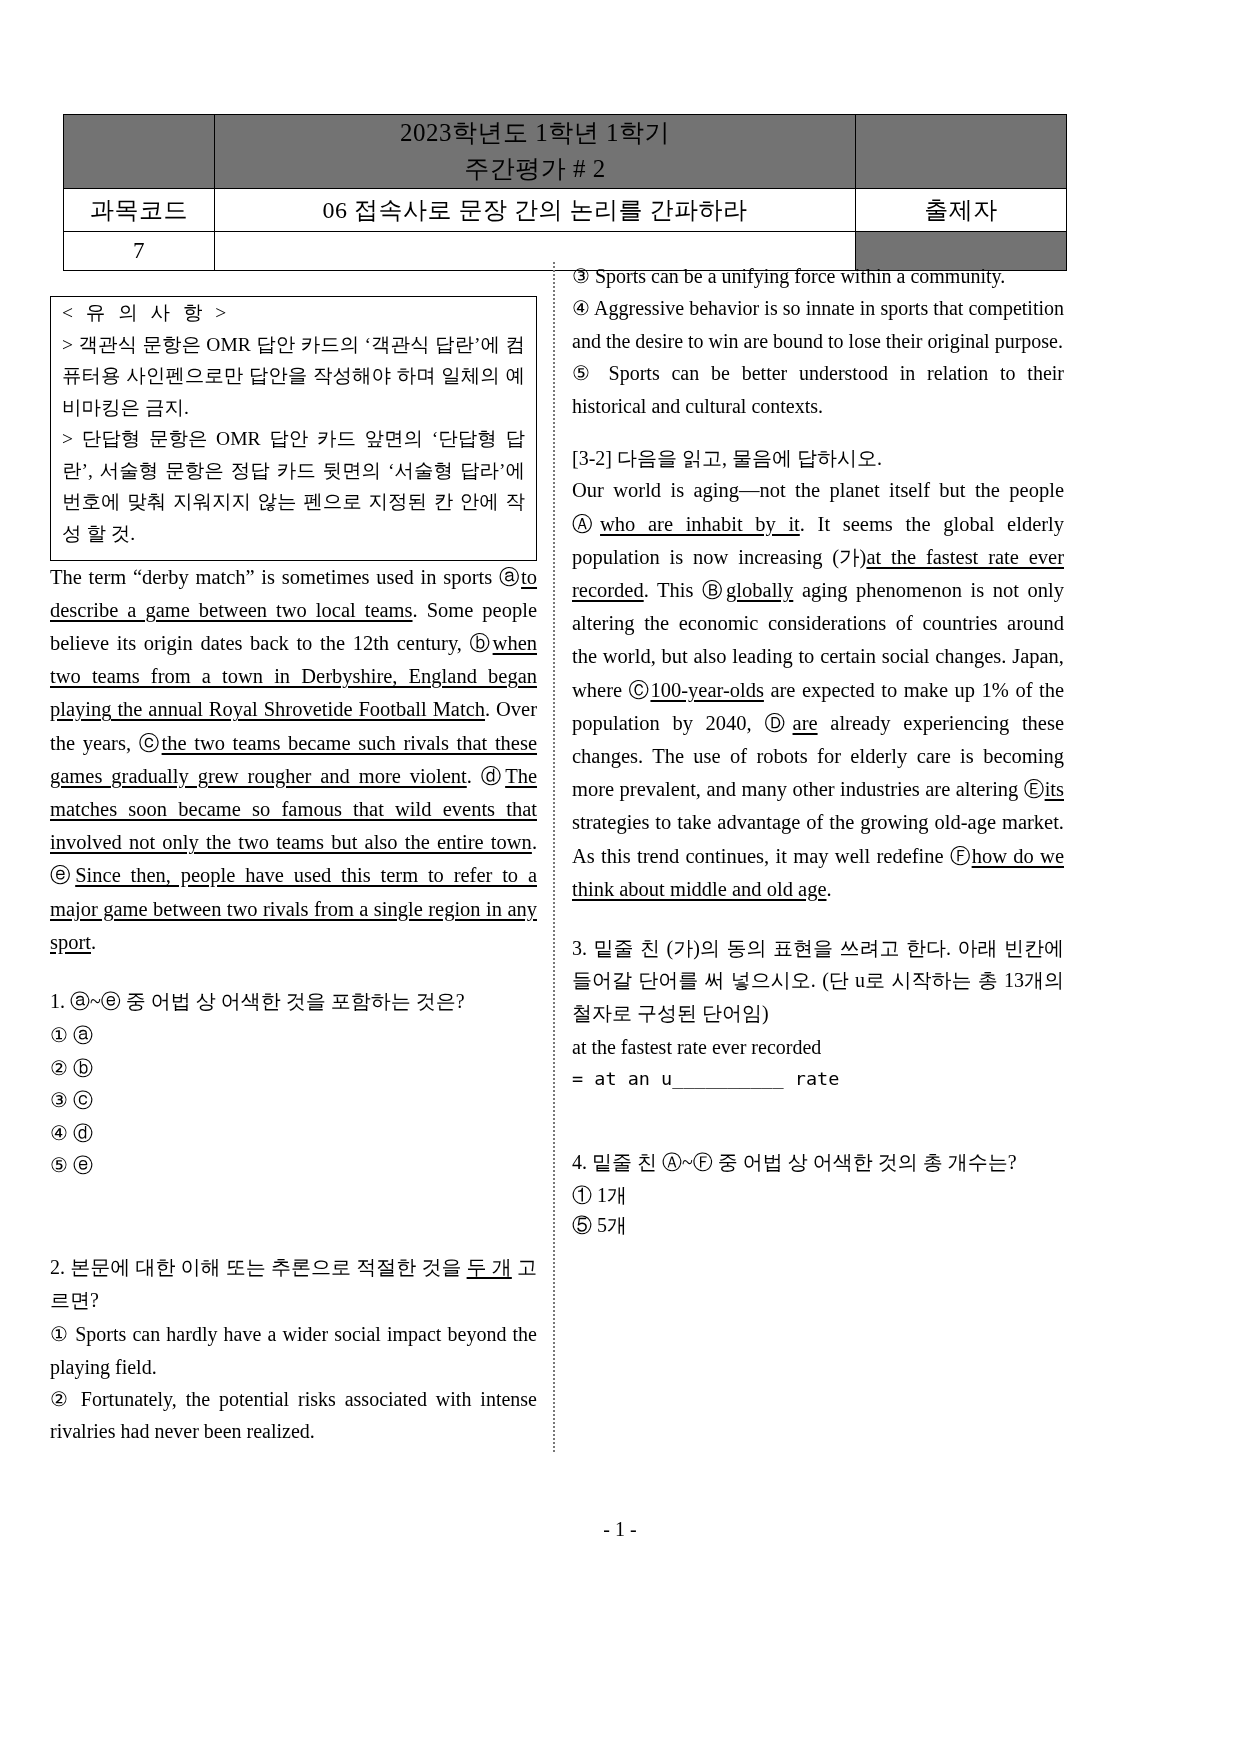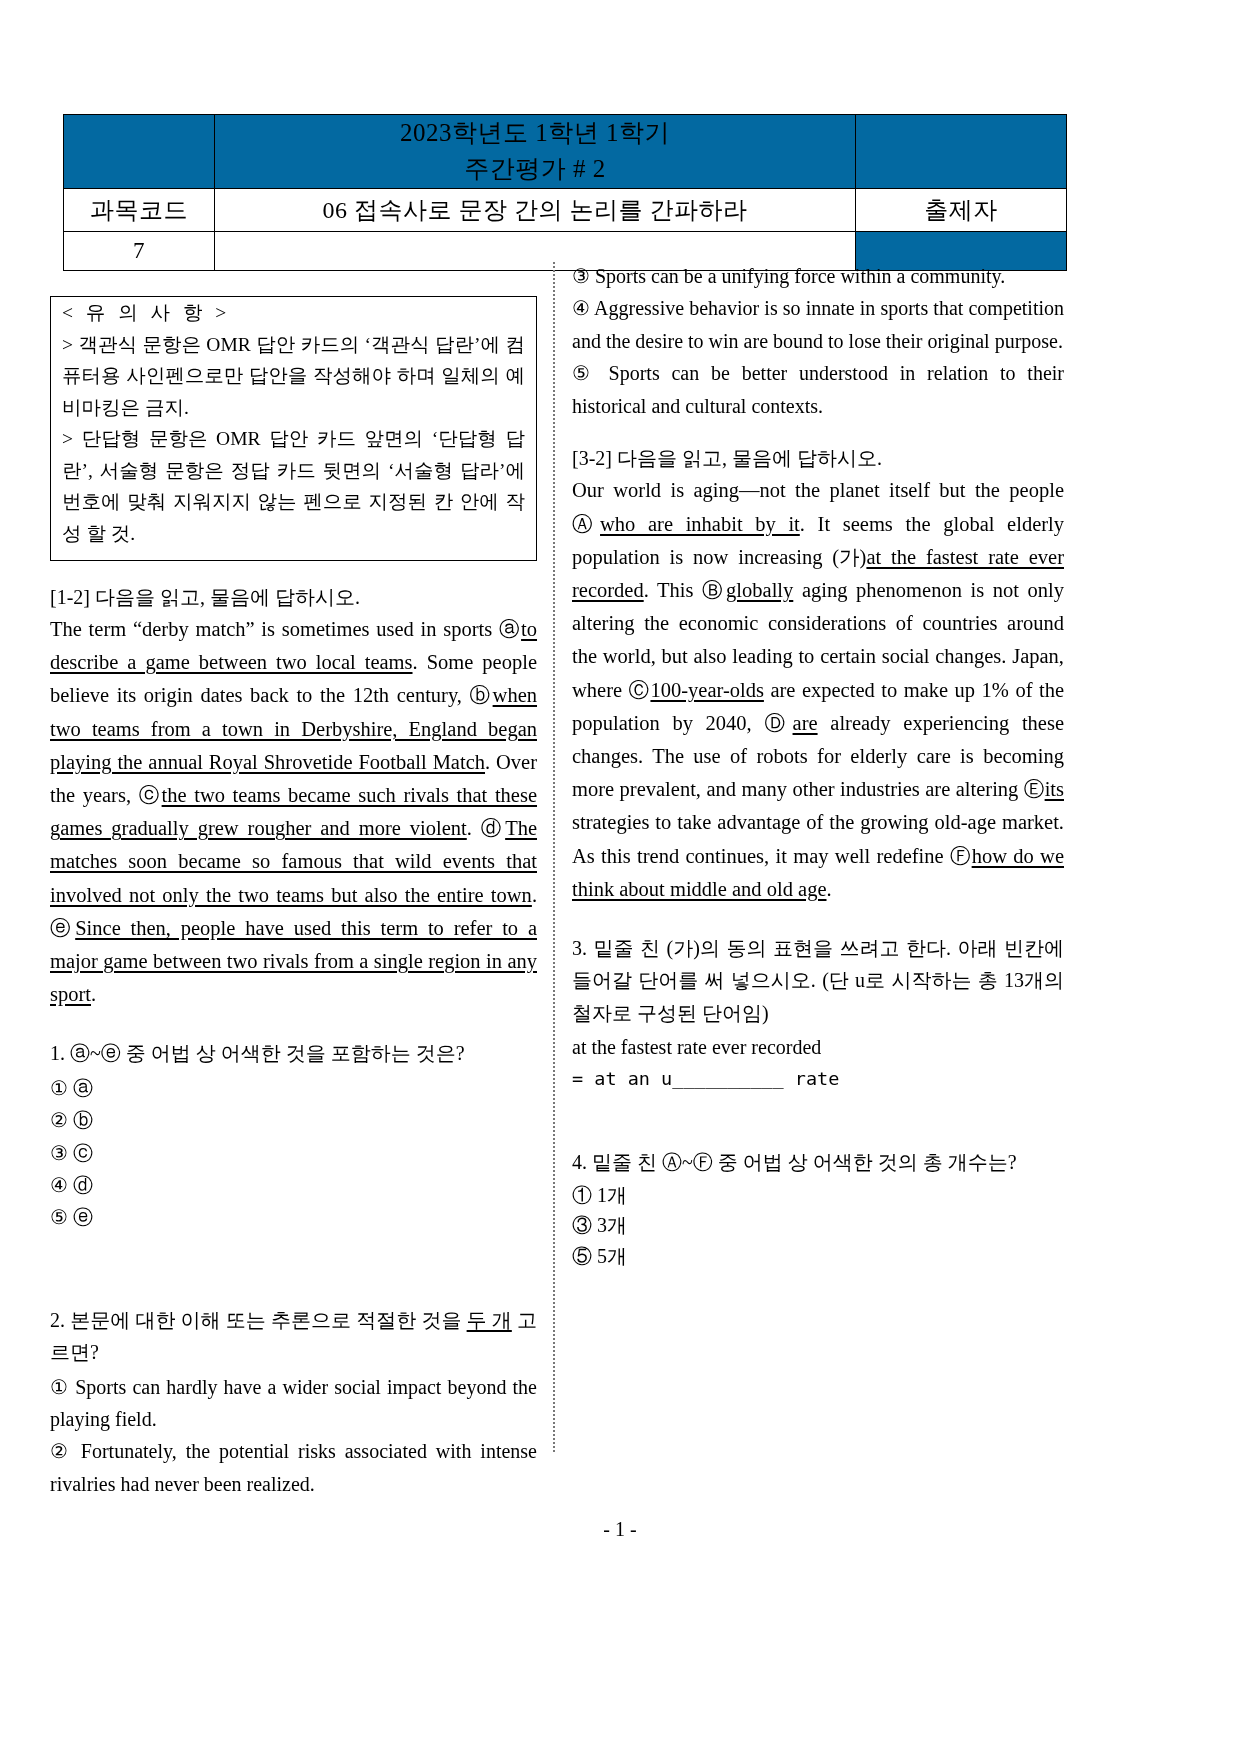--- a/index.html
+++ b/index.html
@@ -35,21 +35,21 @@
     table-layout: fixed;
   }
   .header-table td {
     border: 1.6px solid #000;
     padding: 0;
     text-align: center;
     vertical-align: middle;
     font-size: 24px;
     letter-spacing: 0.5px;
   }
-  .hc-shade { background: #0369a1; }
+  .hc-shade { background: #737373; }
   .hc-code { width: 150px; }
   .hc-mid  { width: 640px; }
   .hc-right{ width: 210px; }
   .row-title td { height: 72px; }
   .row-title .title-main {
     line-height: 1.45;
     font-size: 25px;
   }
   .row-sub td { height: 42px; }
   .row-blank td { height: 38px; }
@@ -181,21 +181,20 @@
   <div class="col-divider"></div>
 
   <div class="col-left">
 
     <div class="notice-box">
       <div class="notice-title">&lt; 유 의 사 항 &gt;</div>
       <div class="notice-line">&gt; 객관식 문항은 OMR 답안 카드의 ‘객관식 답란’에 컴퓨터용 사인펜으로만 답안을 작성해야 하며 일체의 예비마킹은 금지.</div>
       <div class="notice-line">&gt; 단답형 문항은 OMR 답안 카드 앞면의 ‘단답형 답란’, 서술형 문항은 정답 카드 뒷면의 ‘서술형 답라’에 번호에 맞춰 지워지지 않는 펜으로 지정된 칸 안에 작성 할 것.</div>
     </div>
 
-    <div class="q-head">[1-2] 다음을 읽고, 물음에 답하시오.</div>
 
     <div class="passage tight"><span>The term “derby match” is sometimes used in sports </span><span class="circ">ⓐ</span><span class="u">to describe a game between two local teams</span><span>. Some people believe its origin dates back to the 12th century, </span><span class="circ">ⓑ</span><span class="u">when two teams from a town in Derbyshire, England began playing the annual Royal Shrovetide Football Match</span><span>. Over the years, </span><span class="circ">ⓒ</span><span class="u">the two teams became such rivals that these games gradually grew rougher and more violent</span><span>. </span><span class="circ">ⓓ</span><span class="u">The matches soon became so famous that wild events that involved not only the two teams but also the entire town</span><span>. </span><span class="circ">ⓔ</span><span class="u">Since then, people have used this term to refer to a major game between two rivals from a single region in any sport</span><span>.</span></div>
 
     <div class="qnum">1. ⓐ~ⓔ 중 어법 상 어색한 것을 포함하는 것은?</div>
     <div class="opts">
       <div class="opt">① ⓐ</div>
       <div class="opt">② ⓑ</div>
       <div class="opt">③ ⓒ</div>
       <div class="opt">④ ⓓ</div>
       <div class="opt">⑤ ⓔ</div>
@@ -228,21 +227,20 @@
     <div class="opts">
       <div class="opt">at the fastest rate ever recorded</div>
       <div class="plain-line">= at an u__________ rate</div>
     </div>
 
     <div class="gap-md"></div>
 
     <div class="qnum">4. 밑줄 친 Ⓐ~Ⓕ 중 어법 상 어색한 것의 총 개수는?</div>
     <div class="opts">
       <div class="opt opt-kr">① 1개</div>
-      <div class="opt opt-kr">③ 3개</div>
       <div class="opt opt-kr">⑤ 5개</div>
     </div>
 
   </div>
 
   <div class="footer">- 1 -</div>
 
 </div>
 
 </body></html>

